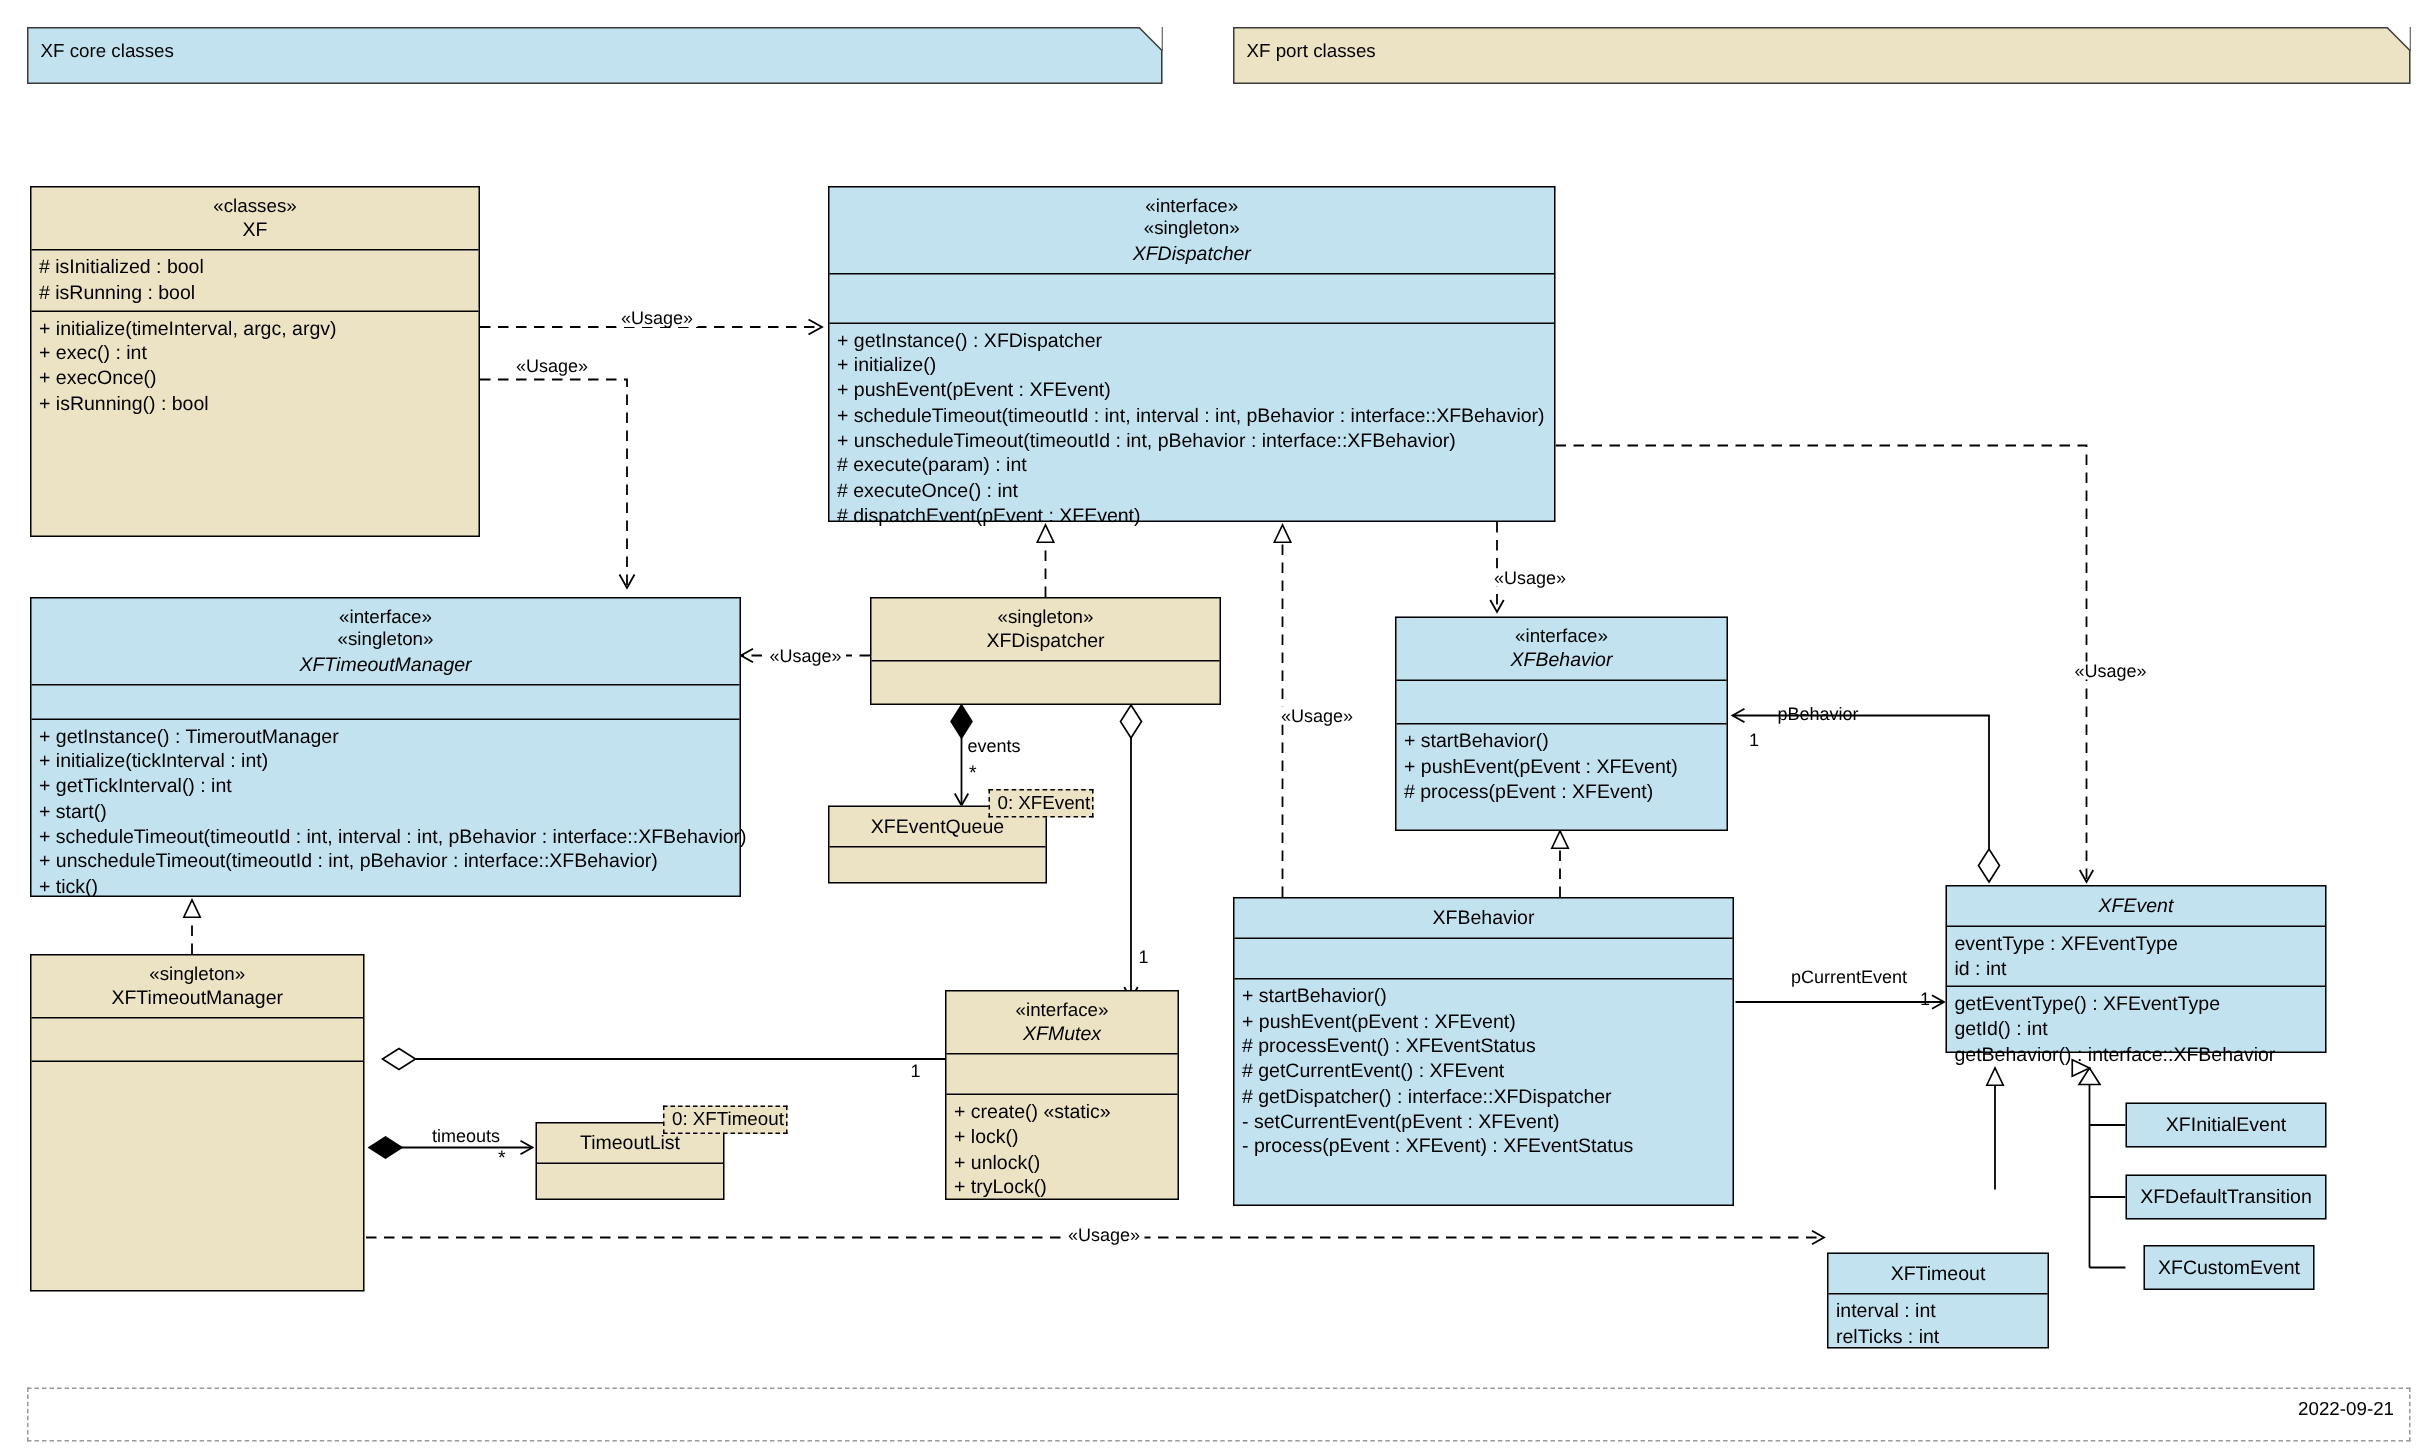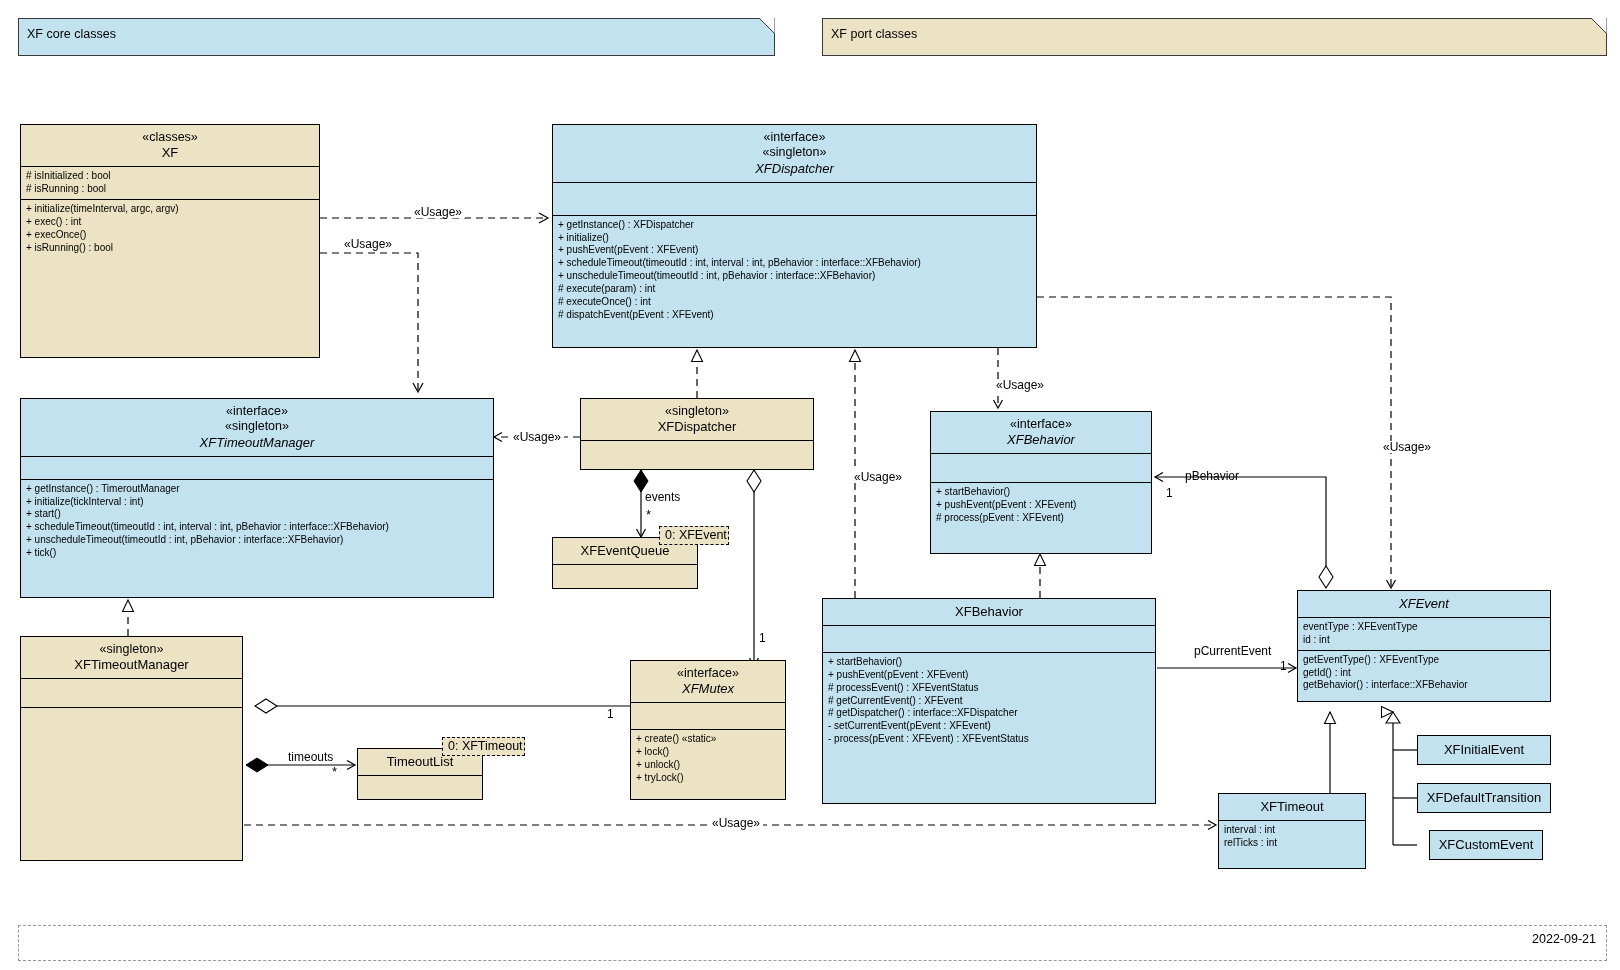--- a/index.html
+++ b/index.html
@@ -14,21 +14,21 @@
 
   
   .cls{position:absolute;border:1px solid #000;box-sizing:border-box;background:#f0e6c8;}
   .cls.blue{background:#c3e2ef;}
   .cls.tan{background:#ece3c4;}
   .hdr{text-align:center;padding:5px 4px 5px 4px;line-height:1.23;font-size:12.5px;}
   .hdr .stereo{display:block;font-size:12.5px;}
   .hdr .cname{display:block;font-size:13px;}
   .hdr .cname.ital{font-style:italic;}
   .sep{border-top:1px solid #000;}
-  .attrs,.ops{padding:3px 4px 3px 5px;font-size:10px;line-height:1.285;}
+  .attrs,.ops{padding:3px 4px 3px 5px;font-size:13px;line-height:1.285;}
   .attrs div,.ops div{white-space:nowrap;}
   .empty{height:26px;}
 
   
   .lbl{position:absolute;font-size:12px;background:transparent;white-space:nowrap;line-height:1;}
   .lbl.star{font-size:13px;}
   .roleNote{position:absolute;border:1px dashed #000;background:#ece3c4;font-size:12.5px;
             padding:1px 1px 2px 5px;white-space:nowrap;line-height:1.15;}
   .datestamp{position:absolute;border:1px dashed #9a9a9a;box-sizing:border-box;margin-top:41px;}
   .datestamp span{position:absolute;right:10px;top:6px;font-size:12.5px;}
@@ -172,20 +172,21 @@
   <div class="cls blue" style="left:20px;top:398px;width:474px;height:200px;">
     <div class="hdr">
       <span class="stereo">«interface»</span>
       <span class="stereo">«singleton»</span>
       <span class="cname ital">XFTimeoutManager</span>
     </div>
     <div class="attrs sep empty" style="height:16px;"></div>
     <div class="ops sep">
       <div>+ getInstance() : TimeroutManager</div>
       <div>+ initialize(tickInterval : int)</div>
+      <div>+ getTickInterval() : int</div>
       <div>+ start()</div>
       <div>+ scheduleTimeout(timeoutId : int, interval : int, pBehavior : interface::XFBehavior)</div>
       <div>+ unscheduleTimeout(timeoutId : int, pBehavior : interface::XFBehavior)</div>
       <div>+ tick()</div>
     </div>
   </div>
 
   <div class="cls tan" style="left:580px;top:398px;width:234px;height:72px;">
     <div class="hdr">
       <span class="stereo">«singleton»</span>
@@ -268,21 +269,21 @@
       <div>eventType : XFEventType</div>
       <div>id : int</div>
     </div>
     <div class="ops sep">
       <div>getEventType() : XFEventType</div>
       <div>getId() : int</div>
       <div>getBehavior() : interface::XFBehavior</div>
     </div>
   </div>
 
-  <div class="cls blue" style="left:1218px;top:793px;width:148px;height:76px;">
+  <div class="cls blue" style="left:1218px;top:835px;width:148px;height:64px;">
     <div class="hdr">
       <span class="cname">XFTimeout</span>
     </div>
     <div class="attrs sep">
       <div>interval : int</div>
       <div>relTicks : int</div>
     </div>
   </div>
 
   <div class="cls blue" style="left:1417px;top:735px;width:134px;height:30px;">

